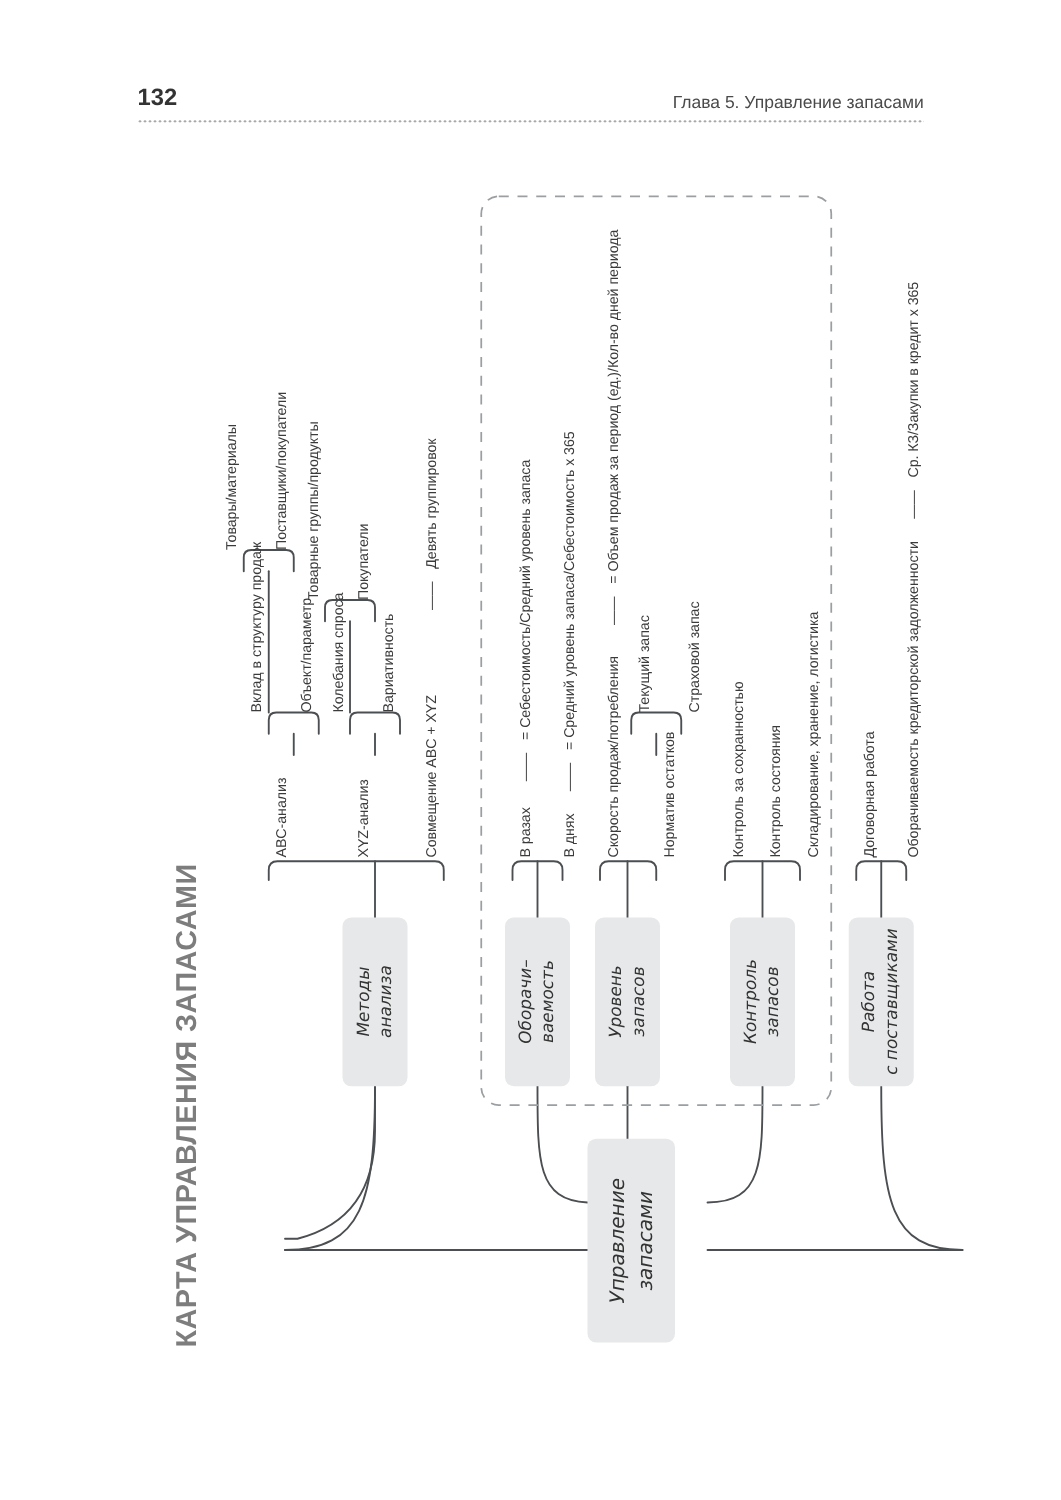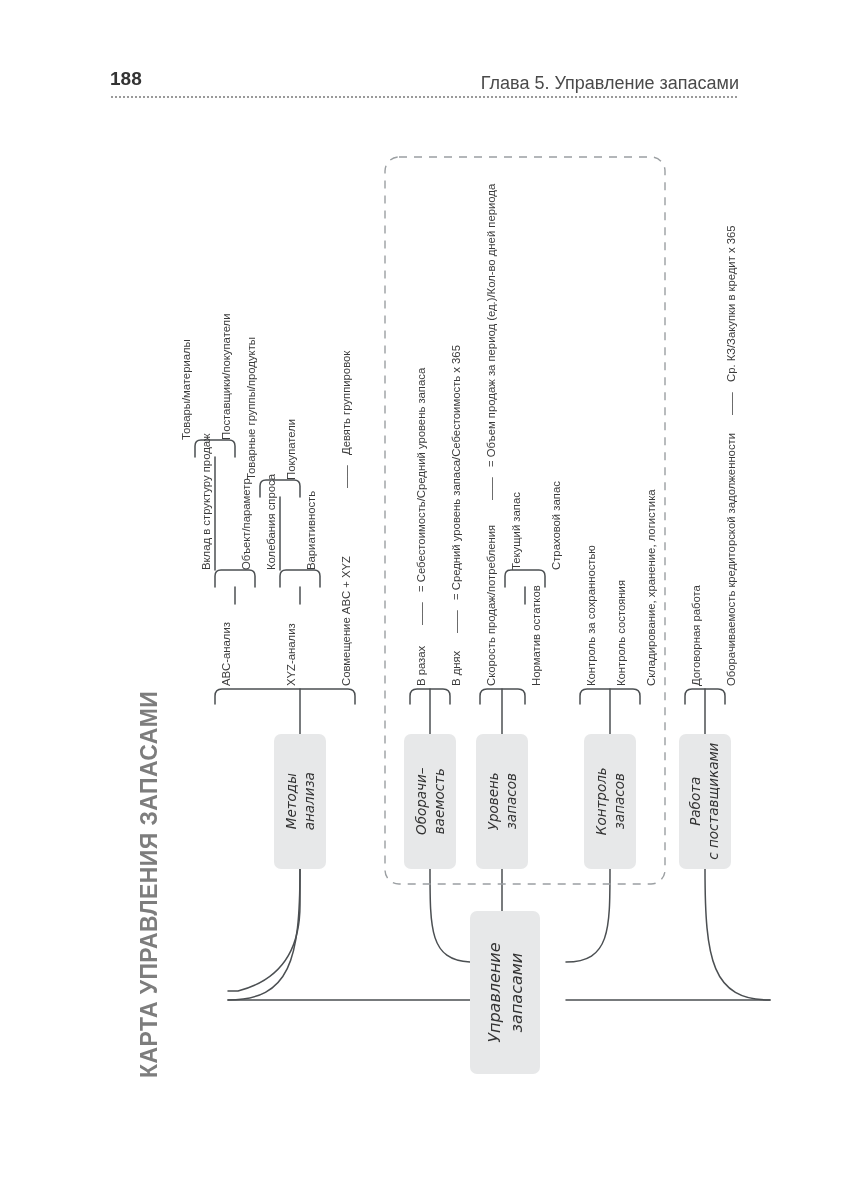--- a/index.html
+++ b/index.html
@@ -10,21 +10,21 @@
   }
   #page{position:absolute;inset:0;}
 
   
   .hdr-num{
     position:absolute;left:110px;top:68px;
     font-size:19px;font-weight:bold;color:#333;letter-spacing:0px;
   }
   .hdr-title{
     position:absolute;right:110px;top:73px;
-    font-size:18px;color:#4a4a4a;white-space:nowrap;
+    font-size:14px;color:#4a4a4a;white-space:nowrap;
   }
   .hdr-rule{
     position:absolute;left:110px;top:96px;width:629px;height:2px;
     background-image:radial-gradient(circle, #9a9a9a 0.8px, transparent 0.9px);
     background-size:4px 2px;background-repeat:repeat-x;
   }
 
   
   .page-title{
     position:absolute;left:0;top:0;
@@ -56,21 +56,21 @@
   }
 
   svg.lines{position:absolute;left:0;top:0;width:849px;height:1200px;
             pointer-events:none;}
 </style>
 </head>
 <body>
 
 <div id="page">
 
-  <div class="hdr-num">188</div>
+  <div class="hdr-num">132</div>
   <div class="hdr-title">Глава 5. Управление запасами</div>
   <div class="hdr-rule"></div>
 
   <div class="page-title">КАРТА УПРАВЛЕНИЯ ЗАПАСАМИ</div>
 
   <svg class="lines" viewBox="0 0 849 1200">
     <g fill="none" stroke="#4b4f52" stroke-width="1.5" stroke-linecap="round">
 
       <path d="M215,587 v-11 q0,-6 6,-6 h28 q6,0 6,6 v11"></path>
       <path d="M235,587 v17"></path>

